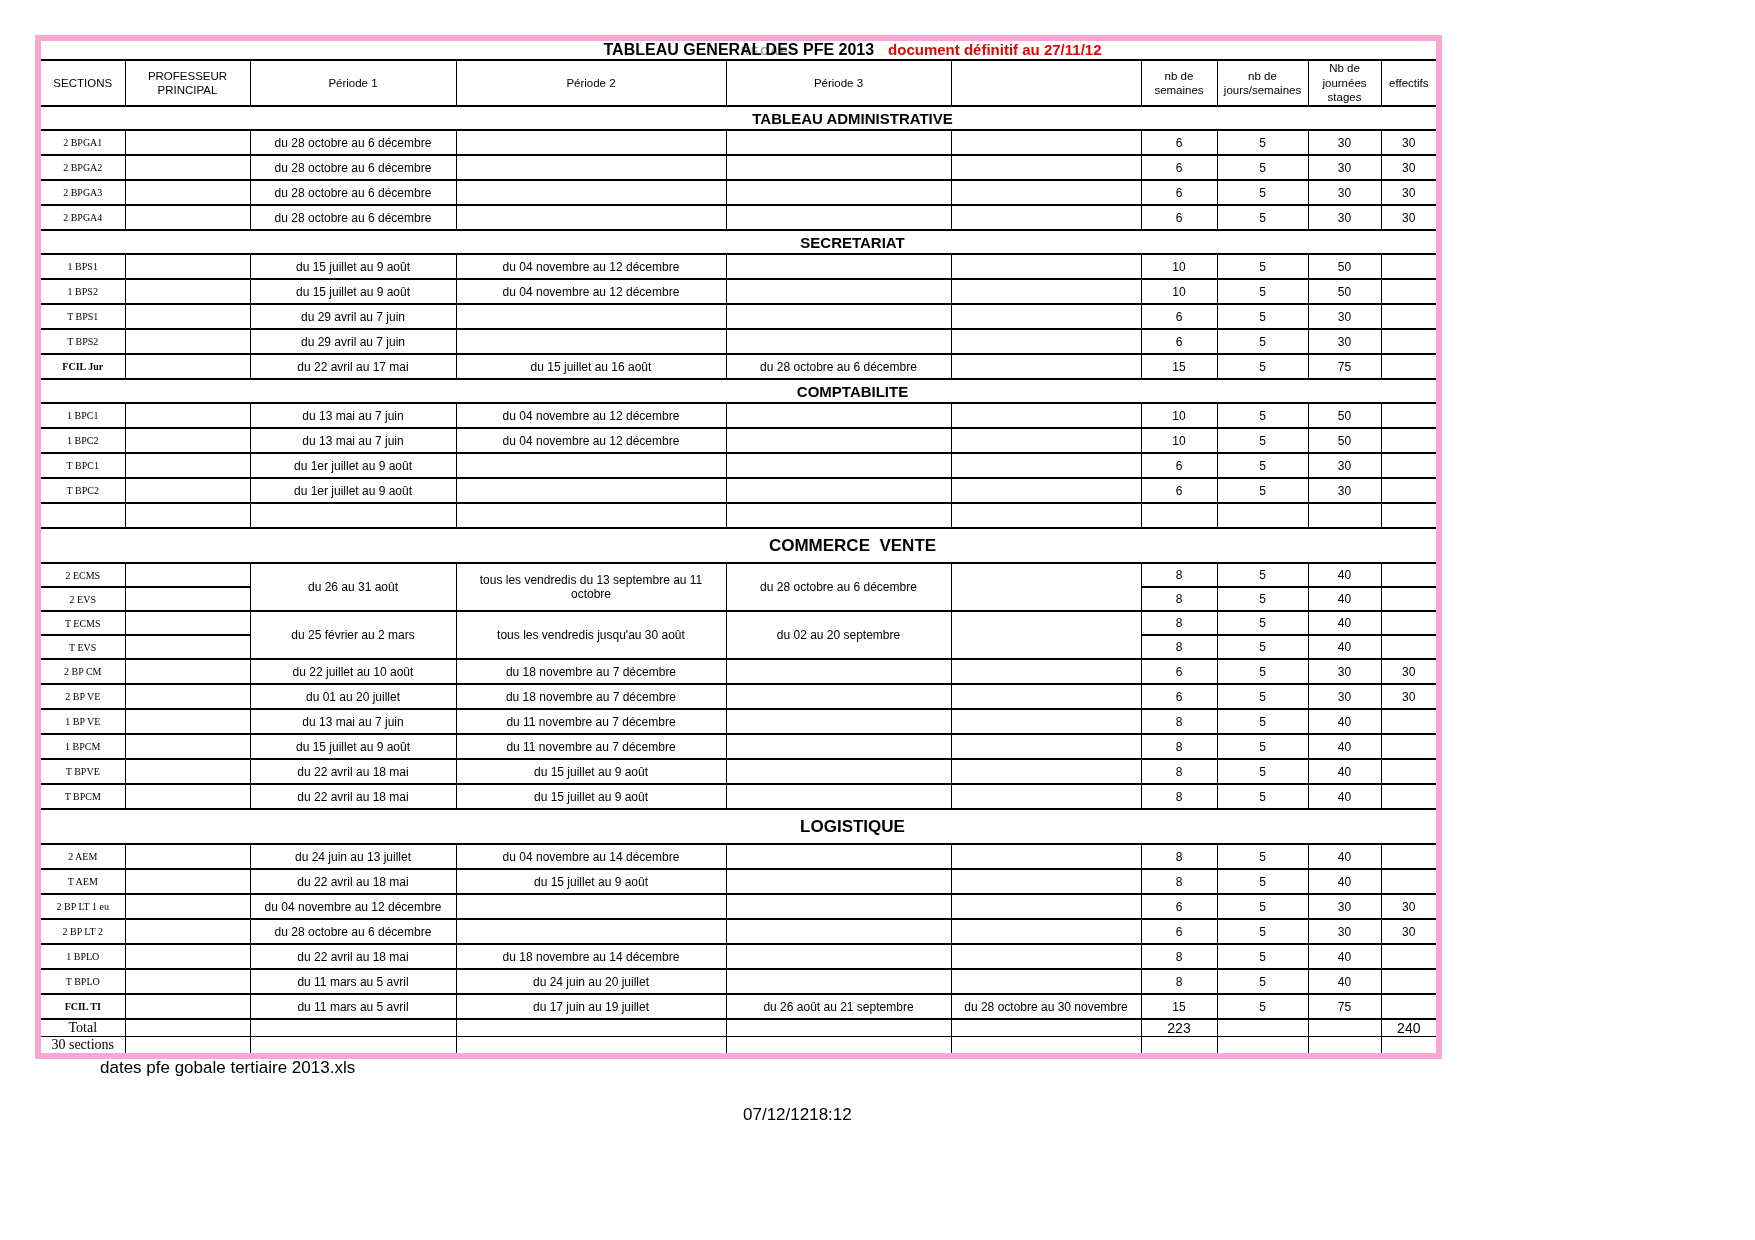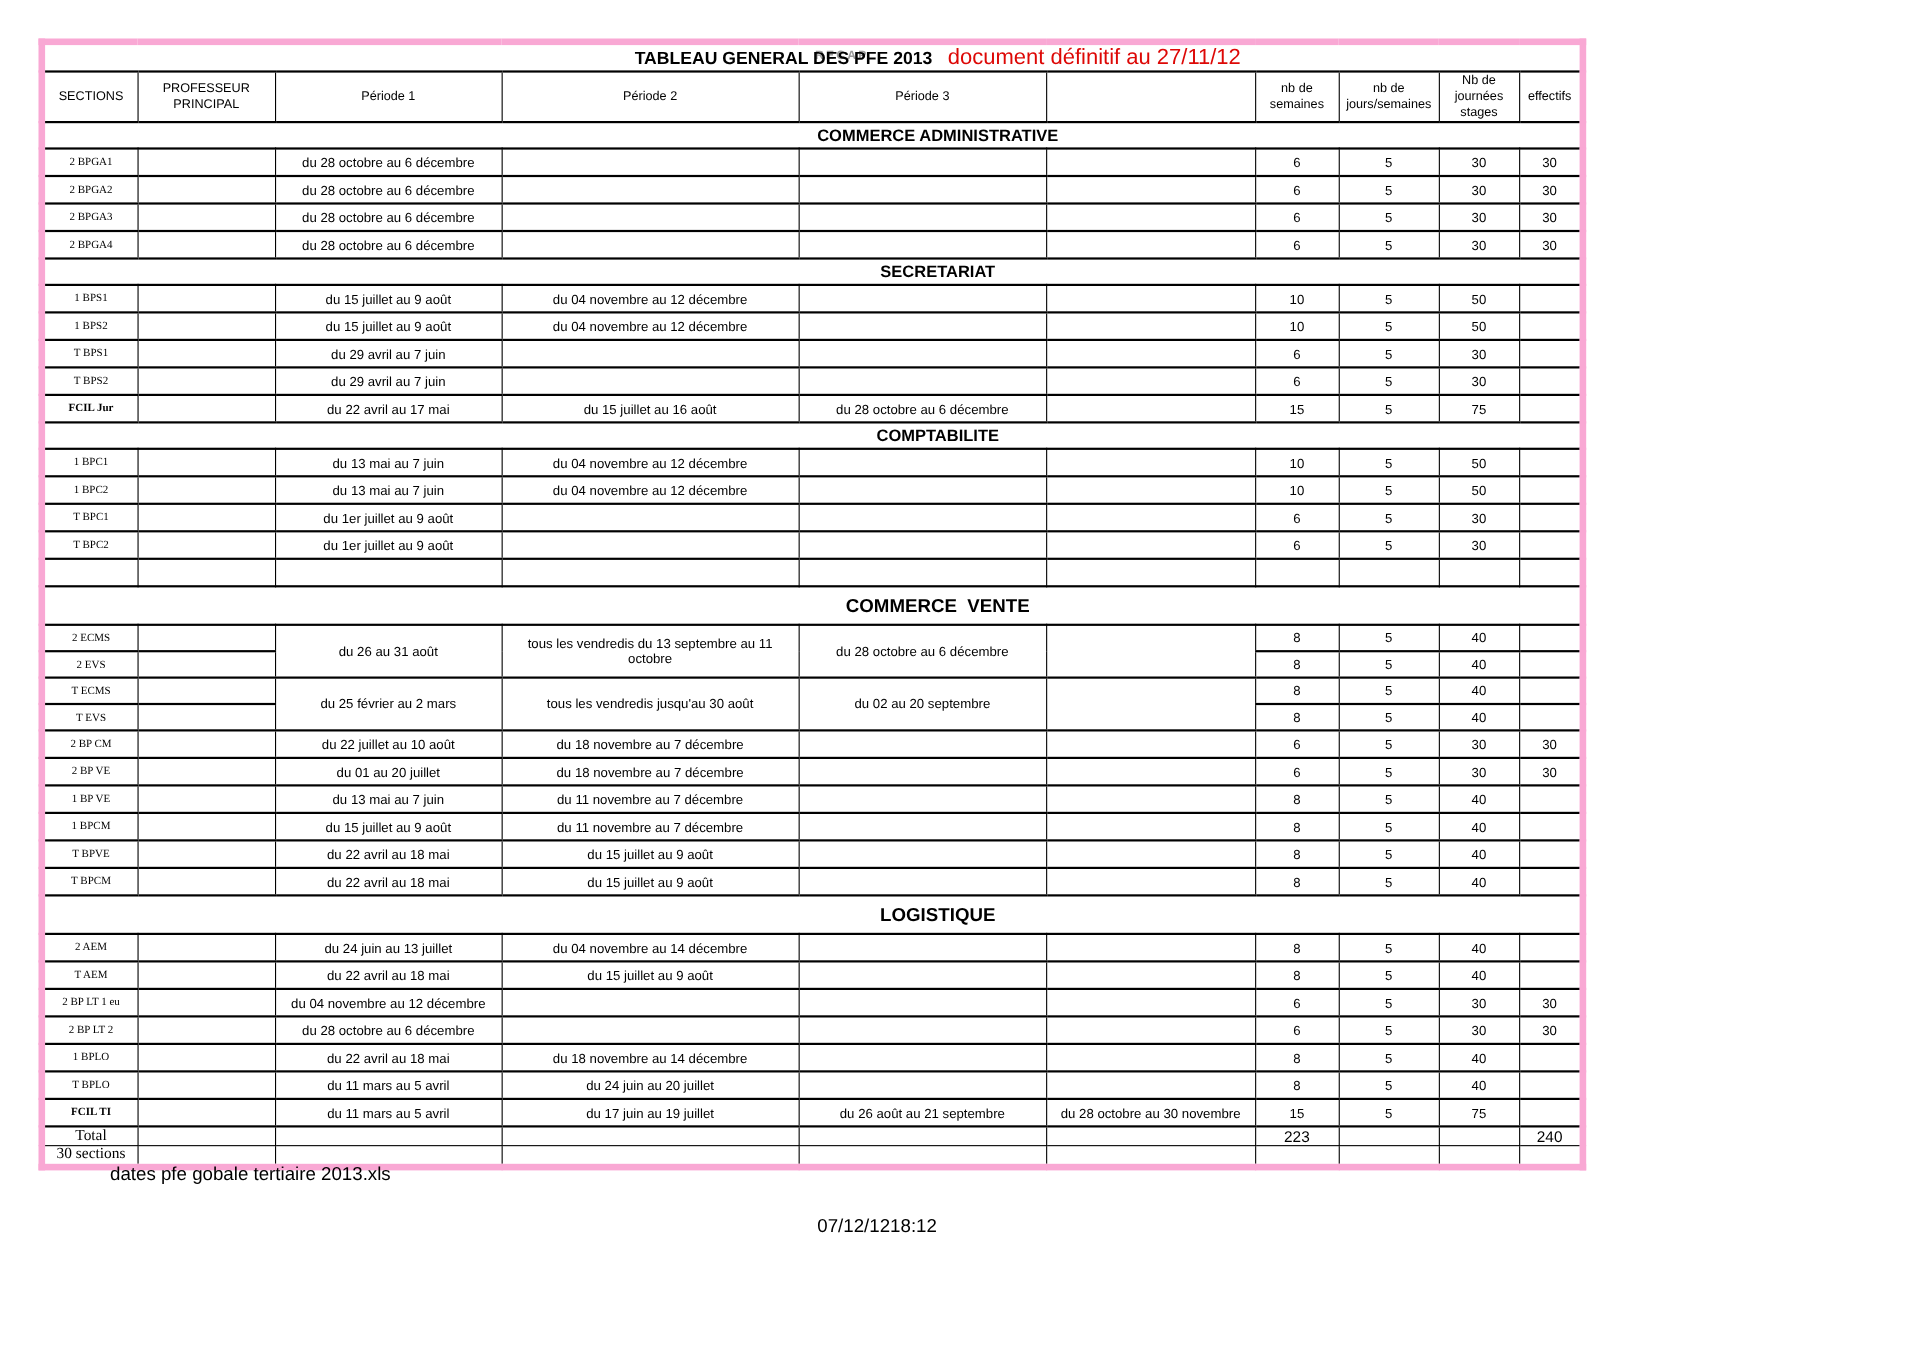--- a/index.html
+++ b/index.html
@@ -12,21 +12,21 @@
   td {
     border:1px solid #000; border-top-width:2px; border-bottom-width:2px;
     padding:0 2px; text-align:center; vertical-align:middle;
     font-size:12px; overflow:hidden;
   }
   
   tr.title-row td {
     height:18px; font-weight:bold; font-size:16px;
     padding-left:230px; position:relative; white-space:pre; border-bottom-width:1px;
   }
-  tr.title-row .note { font-weight:normal; font-size:20px; margin-left:14px; }
+  tr.title-row .note { font-weight:bold; font-size:15px; margin-left:14px; }
   tr.title-row .watermark {
     position:absolute; left:700px; top:4px; color:#9a9a9a; font-size:11px;
     font-weight:bold; letter-spacing:2px; z-index:0;
   }
   tr.title-row .maintxt { position:relative; z-index:1; }
   
   tr.header-row td { height:44px; font-size:11.5px; line-height:1.25; }
   
   tr.band td { font-weight:bold; font-size:15px; padding-left:230px; white-space:pre; height:22px; }
   tr.band.big td { font-size:17px; height:33px; }
@@ -71,21 +71,21 @@
         <td>Période 2</td>
         <td>Période 3</td>
         <td></td>
         <td>nb de semaines</td>
         <td>nb de jours/semaines</td>
         <td>Nb de journées stages</td>
         <td>effectifs</td>
       </tr>
 
     <tr class="band">
-          <td colspan="10">COMMERCE ADMINISTRATIVE</td>
+          <td colspan="10">TABLEAU ADMINISTRATIVE</td>
         </tr>
         <tr class="data">
           <td class="c-section">2 BPGA1</td>
           <td></td>
           <td>du 28 octobre au 6 décembre</td>
           <td></td>
           <td></td>
           <td></td>
           <td>6</td>
           <td>5</td>

